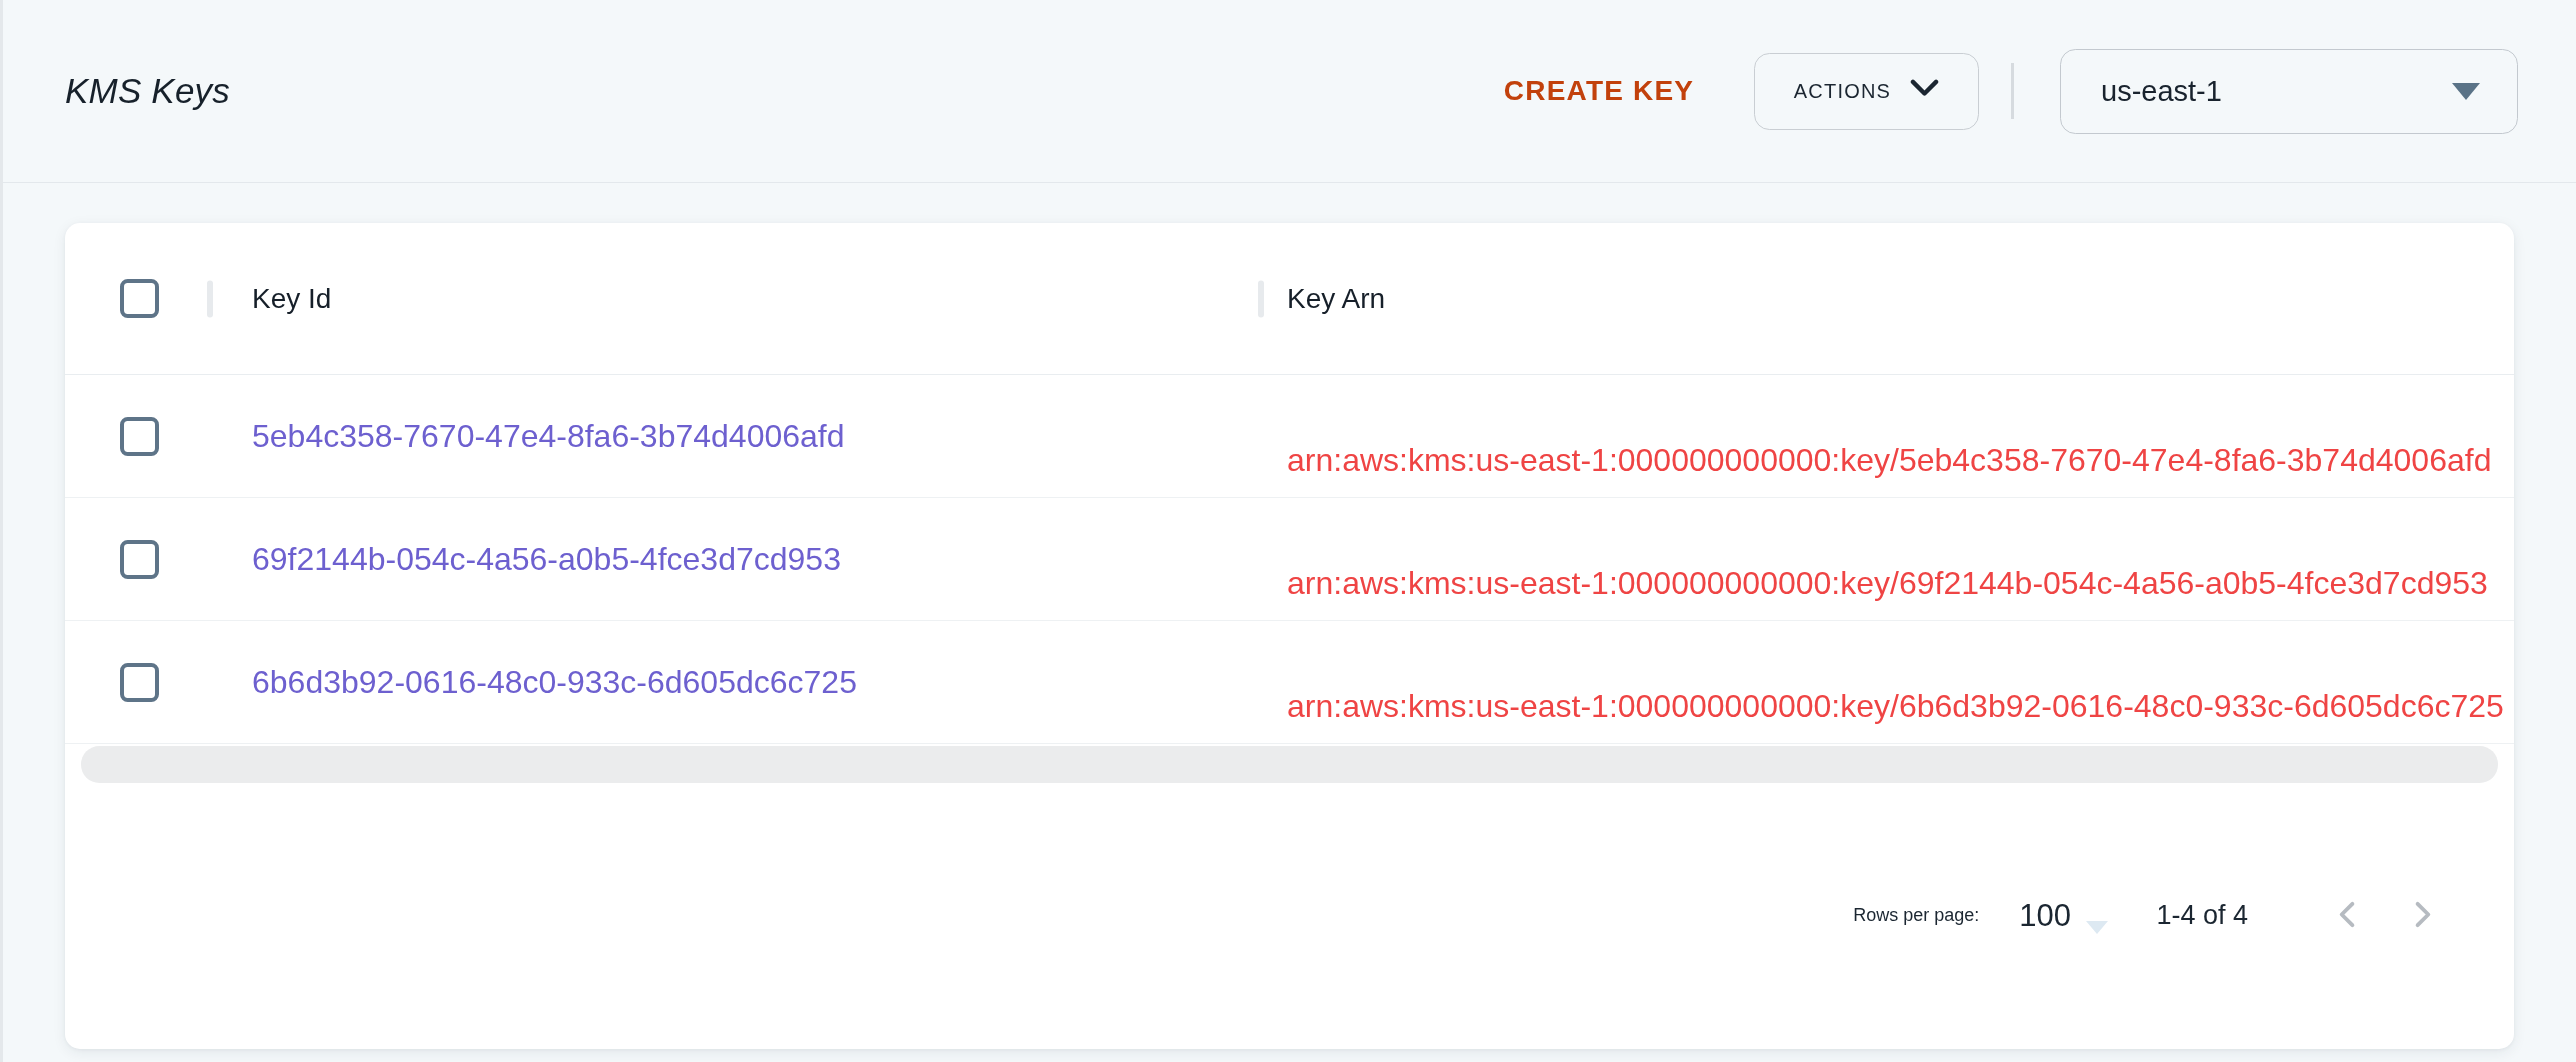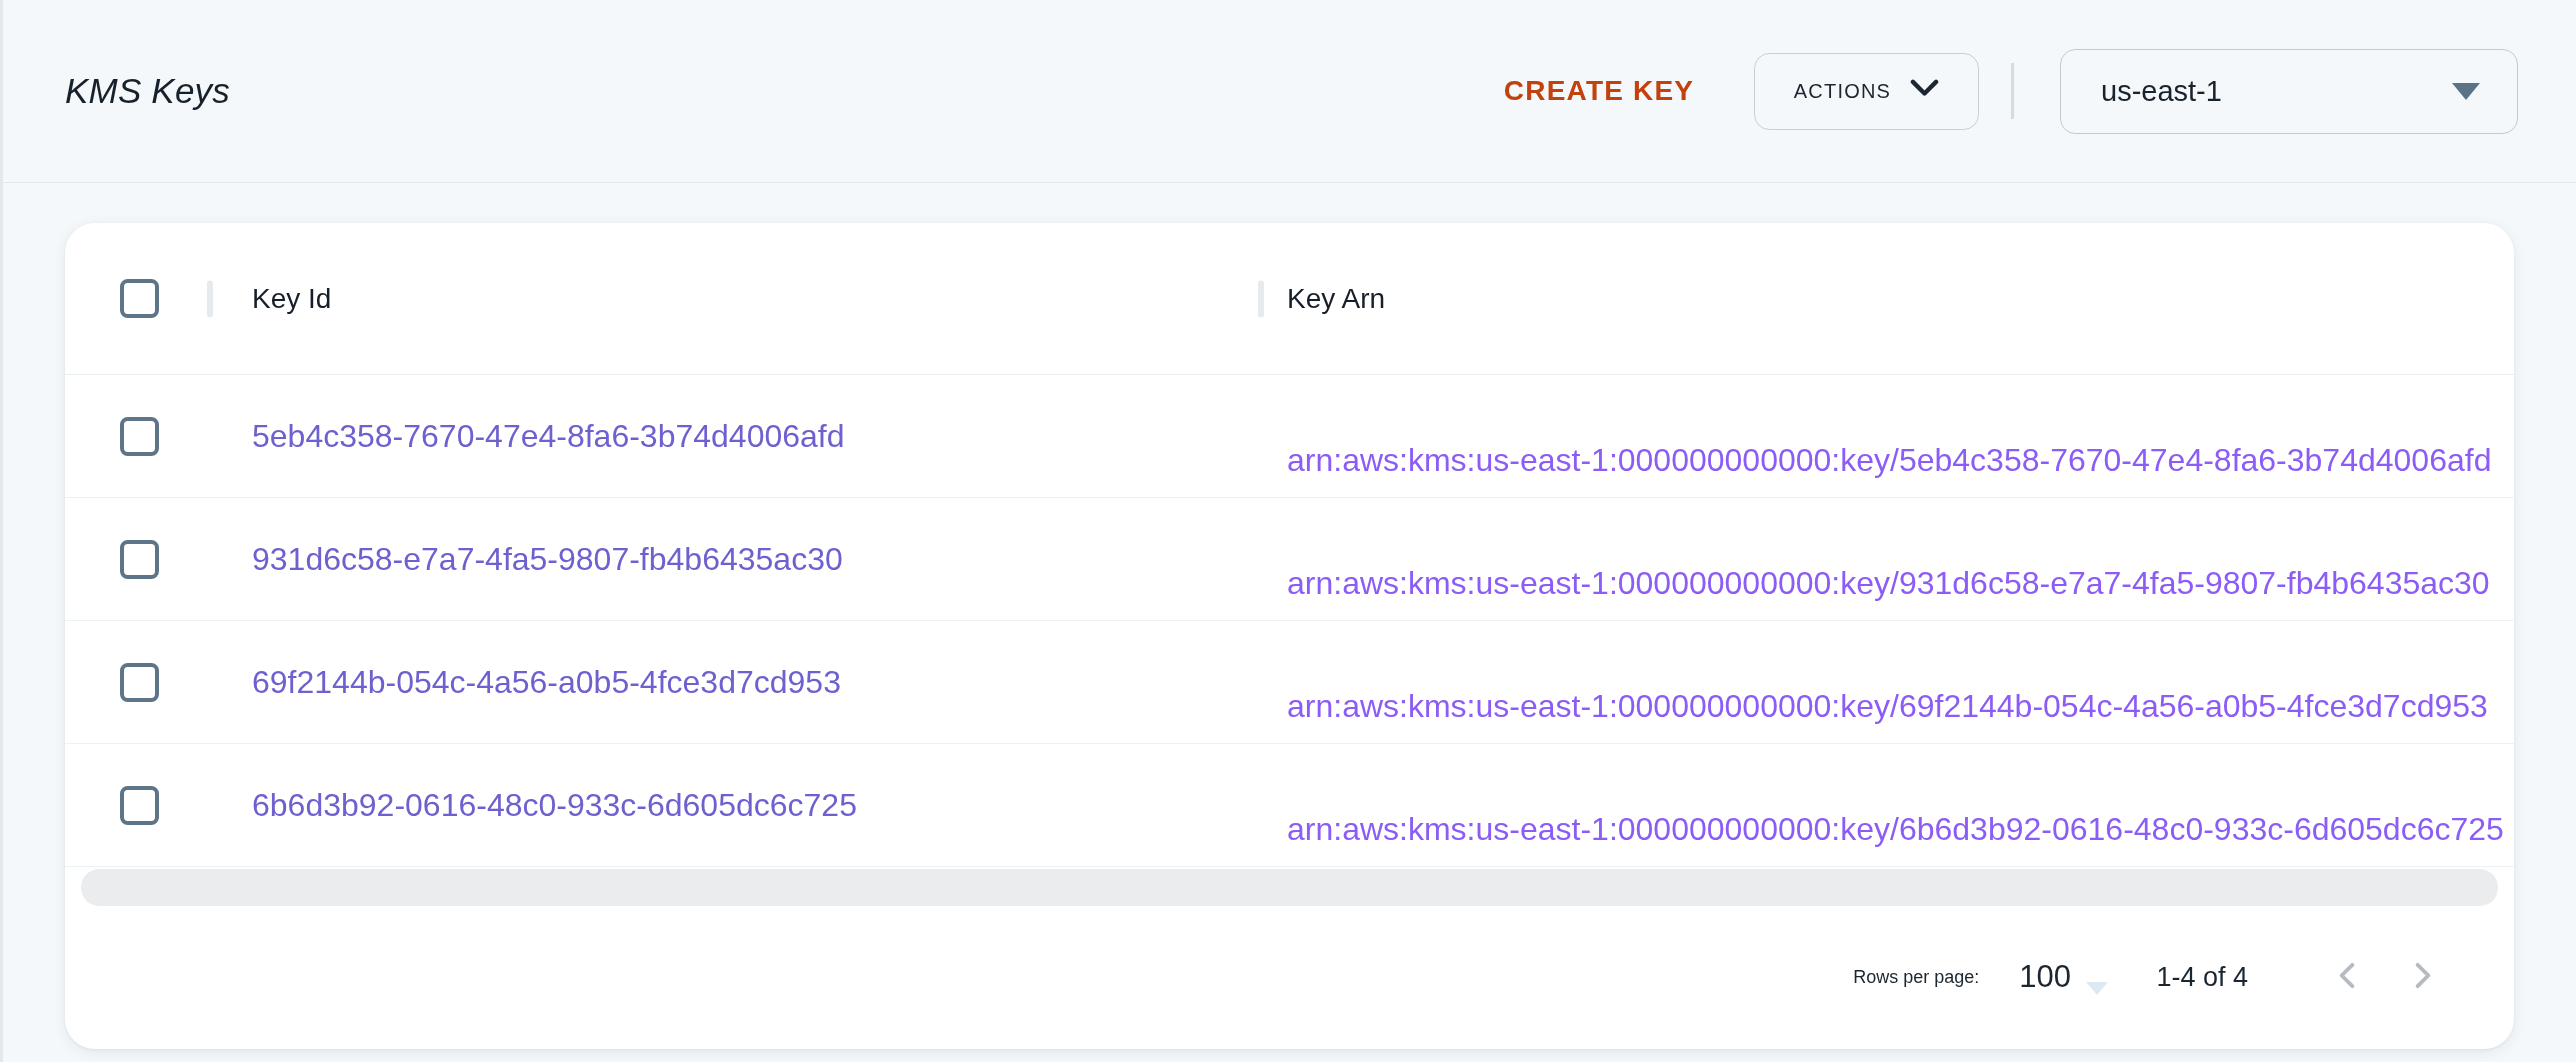--- a/index.html
+++ b/index.html
@@ -86,21 +86,21 @@
     border-left: 14.5px solid transparent;
     border-right: 14.5px solid transparent;
     border-top: 17.4px solid #5a7387;
   }
 
   
   .card {
     margin: 40px 62px 0 62px;
     height: 826px;
     background: #ffffff;
-    border-radius: 30px;
+    border-radius: 15px;
     box-shadow: 0 3.9px 13.5px rgba(25,39,52,0.07), 0 1px 3.9px rgba(25,39,52,0.05);
     display: flex;
     flex-direction: column;
   }
   .grid-header {
     height: 152px;
     border-bottom: 1.9px solid #e9edf0;
     display: flex;
     align-items: center;
     font-weight: 500;
@@ -154,21 +154,21 @@
     cursor: col-resize;
   }
   .cell-keyid .resize-handle { left: 21px; }
   .cell-arn .resize-handle { left: 0px; }
 
   .key-link {
     color: #6d60cf;
     text-decoration: none;
     cursor: pointer;
   }
-  .arn-text { color: #8b5cf6; margin-top: 48px; }
+  .arn-text { color: #ef4444; margin-top: 48px; }
 
   .h-scrollbar {
     margin: 1.9px 16.4px 0 16.4px;
     height: 37px;
     border-radius: 18.3px;
     background: #ebeced;
     cursor: pointer;
   }
 
   
@@ -253,31 +253,20 @@
         <span class="checkbox"></span>
       </div>
       <div class="cell-keyid">
         <a class="key-link">5eb4c358-7670-47e4-8fa6-3b74d4006afd</a>
       </div>
       <div class="cell-arn">
         <span class="arn-text">arn:aws:kms:us-east-1:000000000000:key/5eb4c358-7670-47e4-8fa6-3b74d4006afd</span>
       </div>
     </div>
 
-    <div class="grid-row">
-      <div class="cell-check">
-        <span class="checkbox"></span>
-      </div>
-      <div class="cell-keyid">
-        <a class="key-link">931d6c58-e7a7-4fa5-9807-fb4b6435ac30</a>
-      </div>
-      <div class="cell-arn">
-        <span class="arn-text">arn:aws:kms:us-east-1:000000000000:key/931d6c58-e7a7-4fa5-9807-fb4b6435ac30</span>
-      </div>
-    </div>
 
     <div class="grid-row">
       <div class="cell-check">
         <span class="checkbox"></span>
       </div>
       <div class="cell-keyid">
         <a class="key-link">69f2144b-054c-4a56-a0b5-4fce3d7cd953</a>
       </div>
       <div class="cell-arn">
         <span class="arn-text">arn:aws:kms:us-east-1:000000000000:key/69f2144b-054c-4a56-a0b5-4fce3d7cd953</span>

